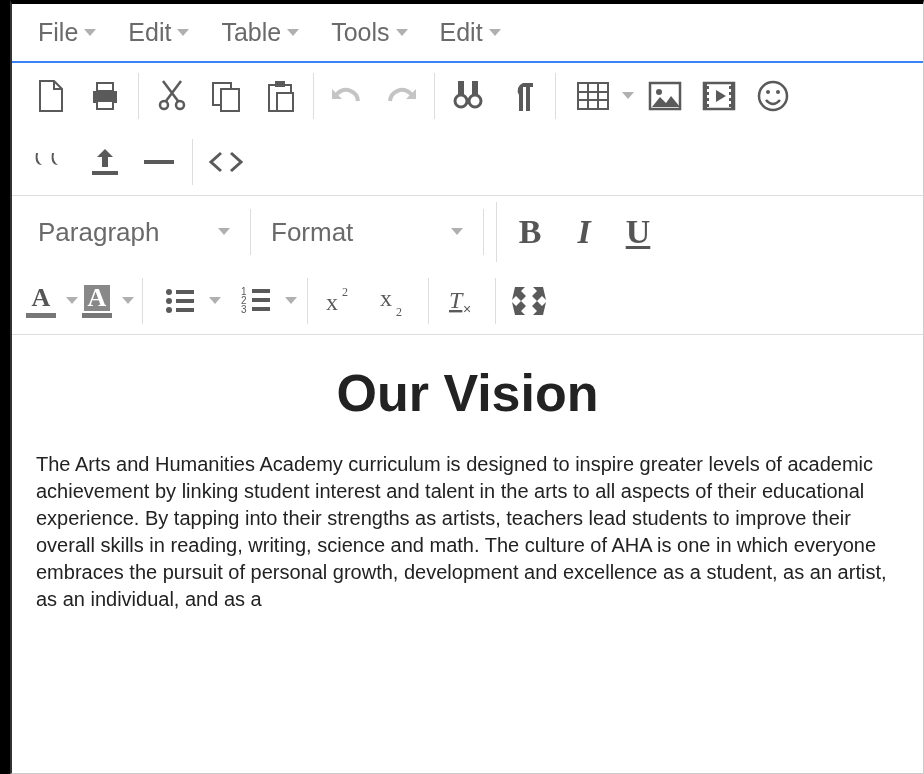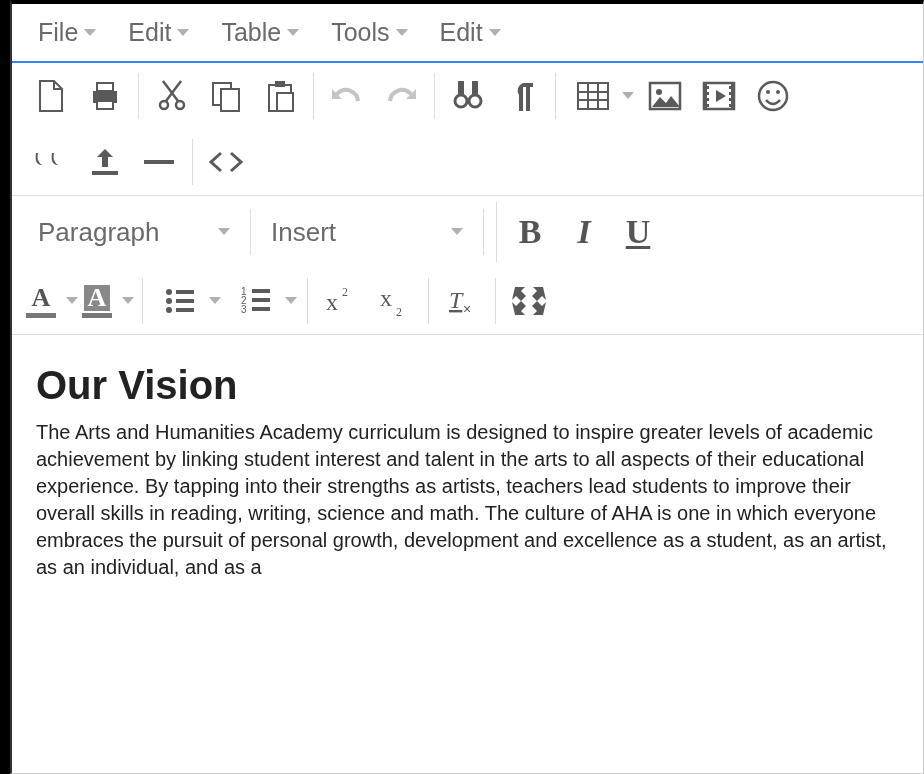--- a/index.html
+++ b/index.html
@@ -121,23 +121,24 @@
     margin-top: 2px;
   }
   .color-swatch.bg .letter { background: #888; color: #fff; }
 
   .content {
     padding: 28px 24px;
     font-family: Verdana, Geneva, sans-serif;
     color: #222;
   }
   .content h1 {
-    font-size: 40px;
+    font-size: 52px;
     font-weight: 800;
-    margin-bottom: 11px;
+    margin-bottom: 28px;
+    text-align: center;
   }
   .content p {
     font-size: 20px;
     line-height: 1.35;
   }
   .tri-down { display:inline-block; }
 </style>
 </head>
 <body>
 
@@ -400,21 +401,21 @@
 
   <div class="toolbar-row">
     <div class="selectbox w1">
       <span>Paragraph</span>
       <svg width="12" height="8" viewBox="0 0 12 8">
           <use href="#i-caret" class="caret"></use>
         </svg>
     </div>
     <div class="sep"></div>
     <div class="selectbox w2">
-      <span>Insert</span>
+      <span>Format</span>
       <svg width="12" height="8" viewBox="0 0 12 8">
           <use href="#i-caret" class="caret"></use>
         </svg>
     </div>
     <div class="sep"></div>
     <div class="sep" style="height:60px"></div>
     <div class="fmt-btn">B</div>
     <div class="fmt-btn italic">I</div>
     <div class="fmt-btn underline">U</div>
   </div>

